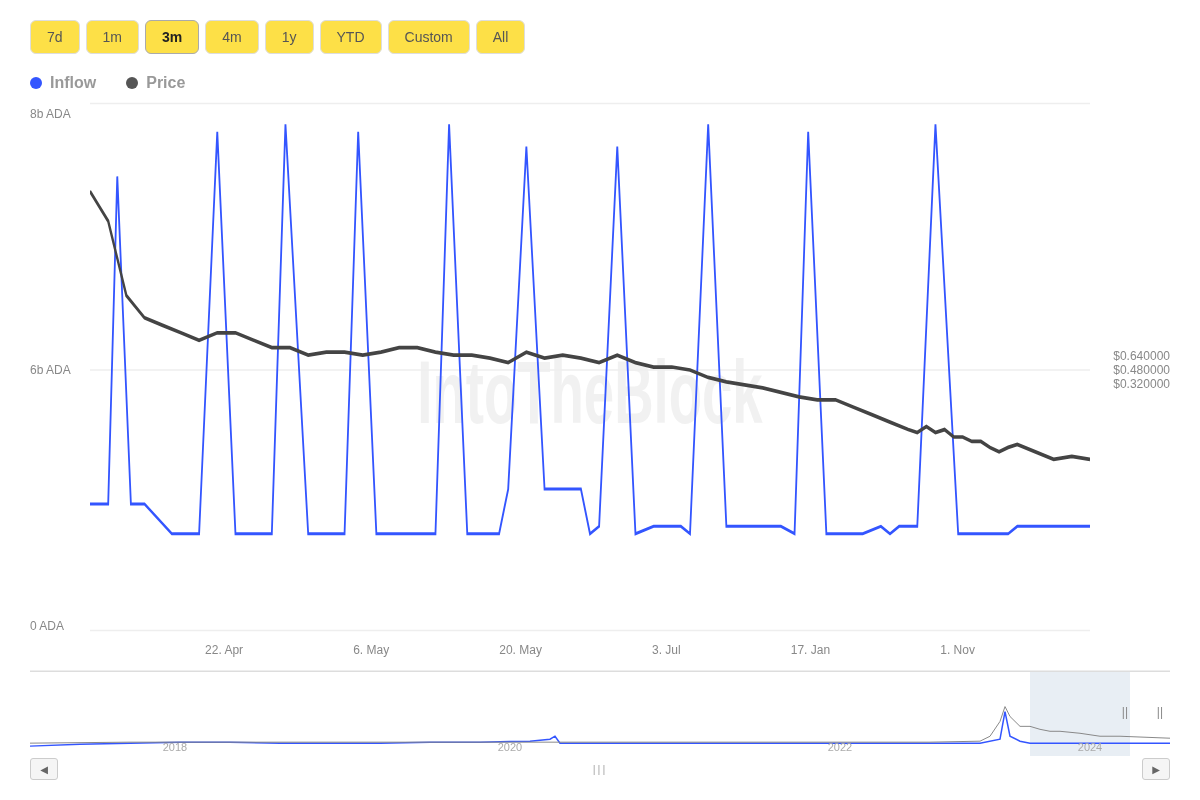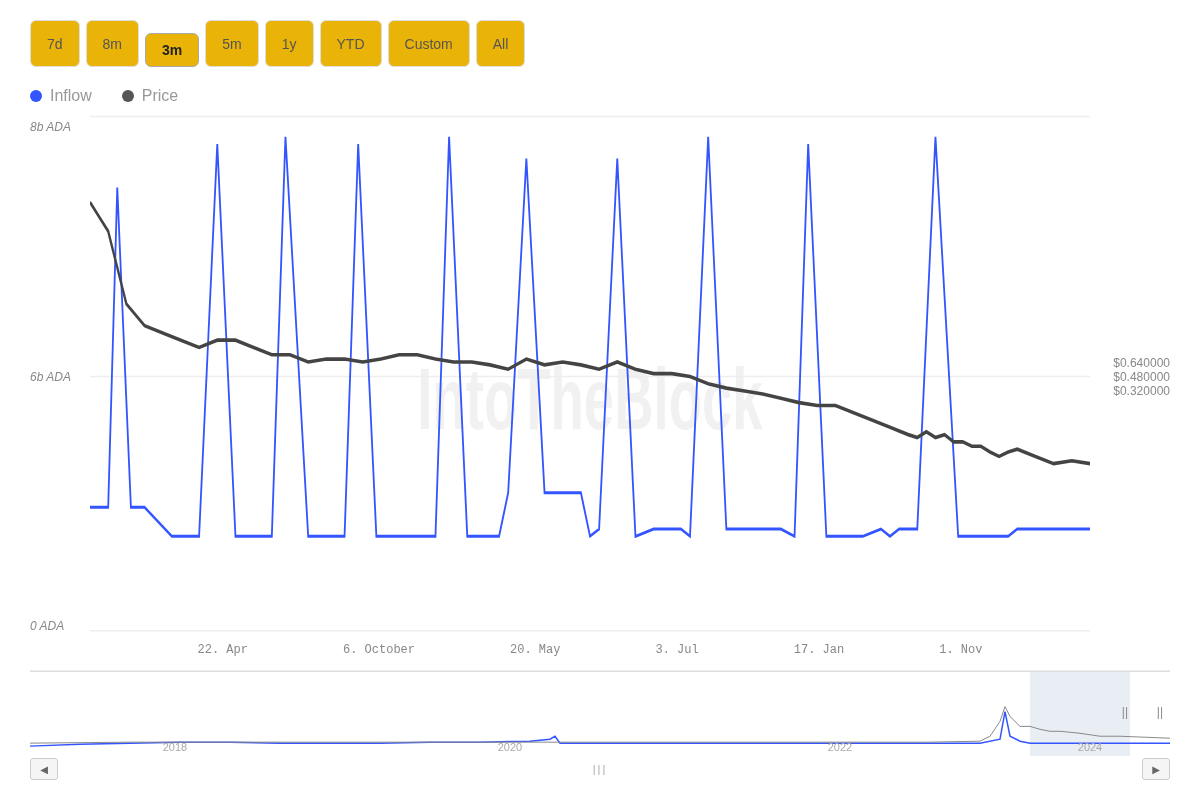--- a/index.html
+++ b/index.html
@@ -6,47 +6,46 @@
     body { background: #fff; font-family: -apple-system, BlinkMacSystemFont, 'Segoe UI', sans-serif; width: 1200px; height: 800px; overflow: hidden; }
 
     .container { width: 1200px; height: 800px; padding: 20px 30px; display: flex; flex-direction: column; }
 
     
     .time-range { display: flex; gap: 6px; margin-bottom: 20px; flex-wrap: wrap; }
     .time-btn {
       padding: 8px 16px;
       border: 1px solid #ddd;
       border-radius: 6px;
-      background: #eab308;
+      background: #fde047;
       color: #555;
       font-size: 14px;
       cursor: pointer;
       font-weight: 400;
     }
     .time-btn.active {
       font-weight: 700;
       color: #222;
       border-color: #aaa;
-      margin-top: 13px;
     }
 
     
     .legend { display: flex; gap: 30px; margin-bottom: 10px; align-items: center; }
-    .legend-item { display: flex; align-items: center; gap: 8px; font-size: 16px; color: #999; }
+    .legend-item { display: flex; align-items: center; gap: 8px; font-size: 16px; color: #999; font-weight: bold; }
     .legend-dot { width: 12px; height: 12px; border-radius: 50%; }
     .legend-dot.blue { background: #3355ff; }
     .legend-dot.dark { background: #555; }
 
     
     .chart-wrapper { flex: 1; display: flex; flex-direction: column; }
     .main-chart-area { position: relative; flex: 1; }
     .main-chart-svg { width: 100%; height: 100%; }
 
     
-    .y-axis-left { position: absolute; left: 0; top: 0; height: 100%; display: flex; flex-direction: column; justify-content: space-between; font-size: 12px; color: #888; padding: 5px 0; pointer-events: none; font-style: italic; }
+    .y-axis-left { position: absolute; left: 0; top: 0; height: 100%; display: flex; flex-direction: column; justify-content: space-between; font-size: 12px; color: #888; padding: 5px 0; pointer-events: none; }
     .y-axis-right { position: absolute; right: 0; top: 0; height: 100%; display: flex; flex-direction: column; justify-content: center; font-size: 12px; color: #888; padding: 5px 0; text-align: right; pointer-events: none; }
 
     
     .x-axis { display: flex; justify-content: space-around; padding: 5px 60px; font-size: 12px; color: #888; }
 
     
     .mini-chart { height: 100px; border-top: 1px solid #eee; margin-top: 10px; position: relative; }
     .scroll-btn {
       width: 28px; height: 22px;
       border: 1px solid #ccc;
@@ -57,23 +56,23 @@
       font-size: 10px; color: #666;
     }
   </style>
 </head>
 <body>
 
 <div class="container">
 
   <div class="time-range">
     <button class="time-btn">7d</button>
-    <button class="time-btn">8m</button>
+    <button class="time-btn">1m</button>
     <button class="time-btn active">3m</button>
-    <button class="time-btn">5m</button>
+    <button class="time-btn">4m</button>
     <button class="time-btn">1y</button>
     <button class="time-btn">YTD</button>
     <button class="time-btn">Custom</button>
     <button class="time-btn">All</button>
   </div>
 
   <div class="legend">
     <div class="legend-item">
       <div class="legend-dot blue"></div>
       <span>Inflow</span>
@@ -106,23 +105,23 @@
         <line x1="0" y1="1" x2="1100" y2="1" stroke="#eee" stroke-width="1"></line>
         <line x1="0" y1="180" x2="1100" y2="180" stroke="#eee" stroke-width="1"></line>
         <line x1="0" y1="355" x2="1100" y2="355" stroke="#eee" stroke-width="1"></line>
 
         <polyline points="0,270 20,270 30,50 45,270 60,270 90,290 120,290 140,20 160,290 175,290 200,290 215,15 240,290 255,290 260,290 280,290 295,20 315,290 330,290 360,290 380,290 395,15 415,290 430,290 450,290 460,260 480,30 500,260 520,260 540,260 550,290 560,285 580,30 600,290 620,285 640,285 650,285 660,290 680,15 700,285 720,285 740,285 760,285 775,290 790,20 810,290 830,290 840,290 850,290 870,285 880,290 890,285 900,285 910,285 930,15 955,290 970,290 985,290 1000,290 1010,290 1020,285 1040,285 1060,285 1080,285 1100,285" fill="none" stroke="#3355ff" stroke-width="2"></polyline>
 
         <polyline points="0,60 20,80 40,130 60,145 80,150 100,155 120,160 140,155 160,155 180,160 200,165 220,165 240,170 260,168 280,168 300,170 320,168 340,165 360,165 380,168 400,170 420,170 440,172 460,175 480,168 500,172 520,170 540,172 560,175 580,170 600,175 620,178 640,178 660,180 680,185 700,188 720,190 740,192 760,195 780,198 800,200 820,200 840,205 860,210 880,215 900,220 910,222 920,218 930,222 940,220 950,225 960,225 970,228 980,228 990,232 1000,235 1010,232 1020,230 1040,235 1060,240 1080,238 1100,240" fill="none" stroke="#444" stroke-width="2.5"></polyline>
       </svg>
     </div>
 
-    <div class="x-axis" style="margin-left:60px; margin-right:80px;font-family:Liberation Mono, monospace;">
+    <div class="x-axis" style="margin-left:60px; margin-right:80px;">
       <span>22. Apr</span>
-      <span>6. October</span>
+      <span>6. May</span>
       <span>20. May</span>
       <span>3. Jul</span>
       <span>17. Jan</span>
       <span>1. Nov</span>
     </div>
 
     <div class="mini-chart" style="height:110px; margin-top:8px;">
       <svg width="100%" height="85" viewBox="0 0 1140 85" preserveAspectRatio="none" style="display:block; border-top: 1px solid #ddd;">
 
         <rect x="0" y="0" width="1140" height="85" fill="#fff"></rect>

